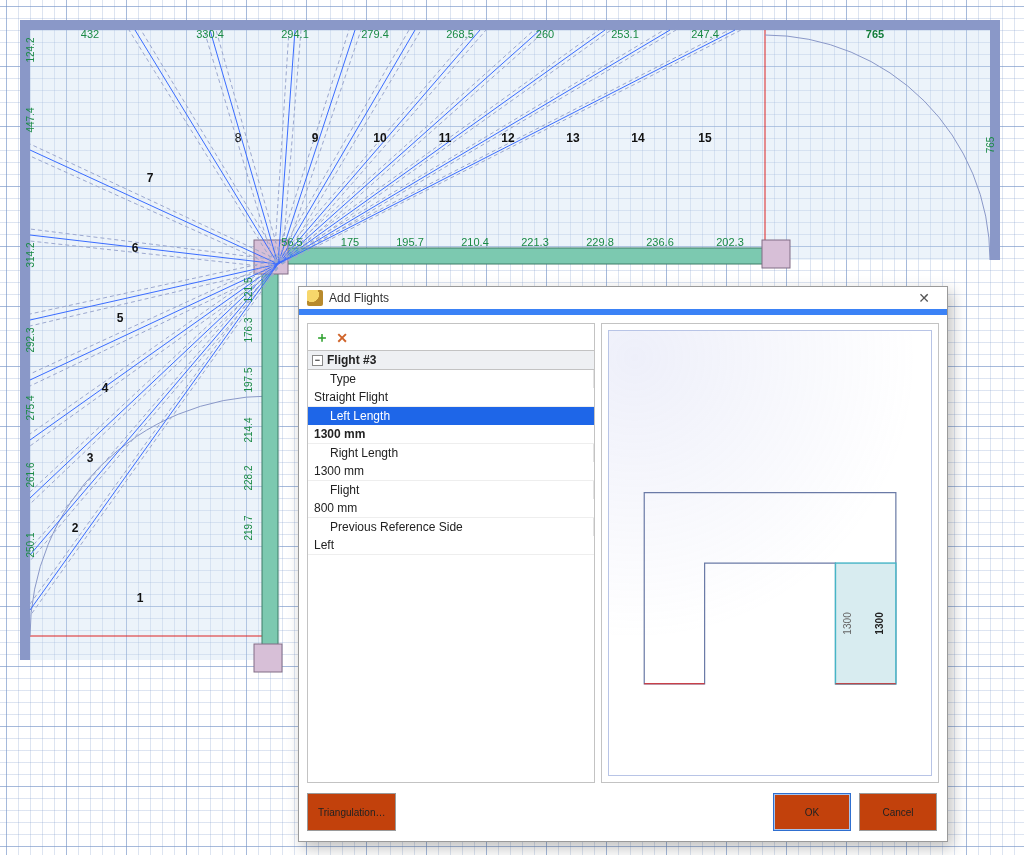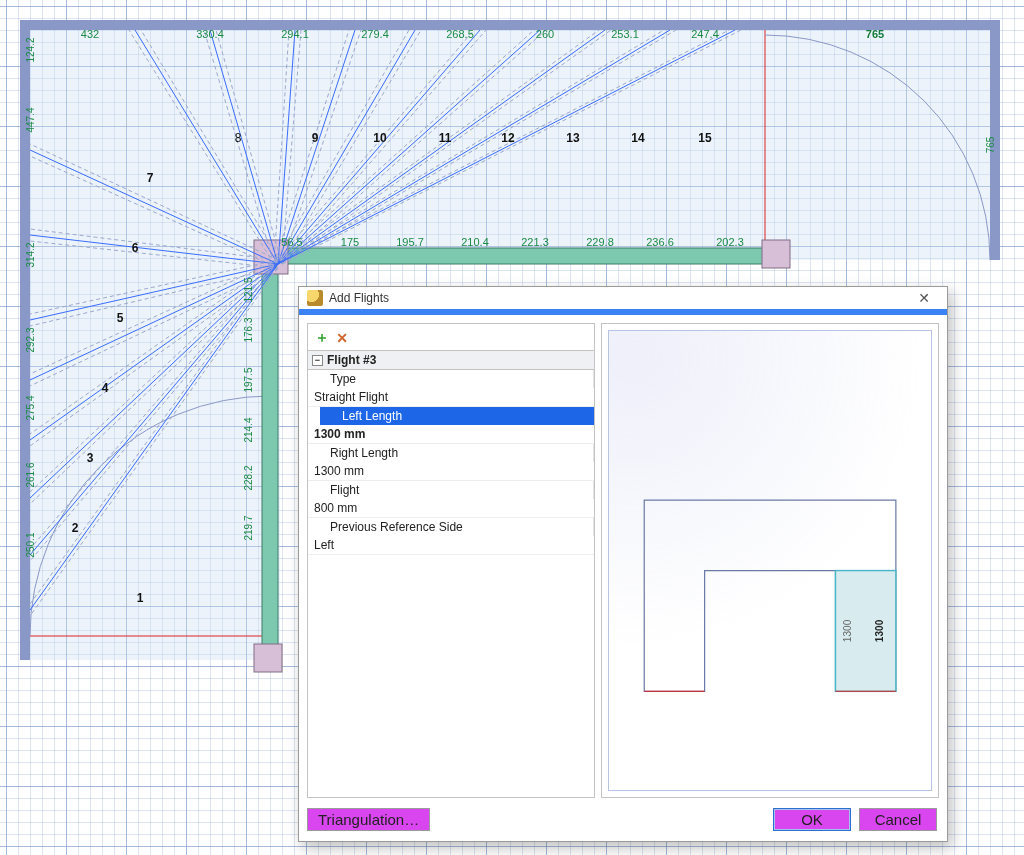--- a/index.html
+++ b/index.html
@@ -132,44 +132,44 @@
   .prop-row .k {
     flex:0 0 54%;
     padding:2px 6px 2px 22px;
     border-right:1px solid #e3e3e3;
     white-space:nowrap; overflow:hidden; text-overflow:ellipsis;
   }
   .prop-row .v {
     flex:1;
     padding:2px 6px;
   }
-  .prop-row.sel .k { background:#1e66e8; color:#fff; border-right-color:#1e66e8;margin-left:12px; }
+  .prop-row.sel .k { background:#1e66e8; color:#fff; border-right-color:#1e66e8; }
   .prop-row.sel .v { font-weight:700; }
 
   
   .preview-stage {
     width:100%; height:100%;
     border:1px solid #b8c4e6;
     background:
       radial-gradient(circle at 8% 6%, rgba(140,150,220,.15), transparent 55%),
       #fff;
     position:relative;
   }
   .preview-stage svg { position:absolute; inset:0; width:100%; height:100%; }
 
   .button-row {
     display:flex; align-items:center;
     padding:6px 10px 10px 8px;
     gap:8px;
   }
   .btn {
-    min-width:78px; height:23px;
+    min-width:78px; height:38px;
     border:1px solid #9a9a9a;
-    background:#d946ef;
-    font-size:15px;
+    background:#c2410c;
+    font-size:10px;
     display:flex; align-items:center; justify-content:center;
     padding:0 10px;
   }
   .btn.primary { border:1px solid #2f6fd0; box-shadow:0 0 0 1px #a6c3ee inset; }
   .button-row .grow { flex:1; }
 
   .vmeas { font-size:10px; fill:#666; }
   .vmeas-b { font-size:10px; fill:#222; font-weight:700; }
 </style>
 </head>

